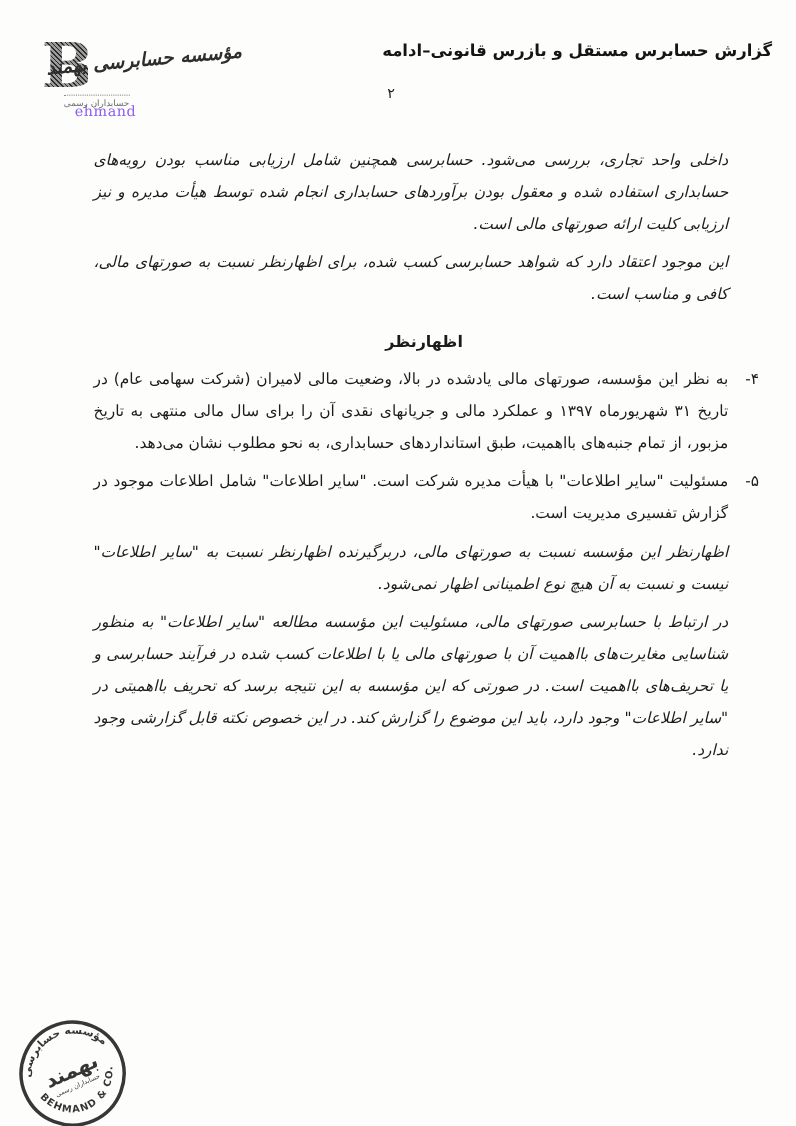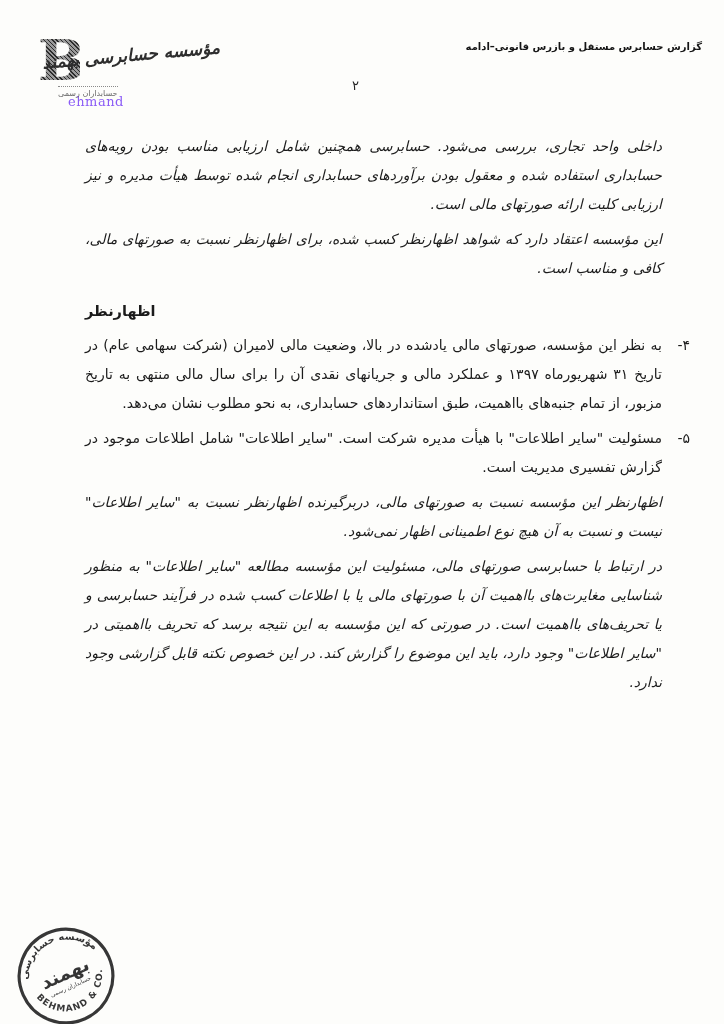--- a/index.html
+++ b/index.html
@@ -45,40 +45,40 @@
     direction: rtl;
     font-style: italic; font-weight: 700;
     font-size: 17px; line-height: 20px;
     color: #2e2e2e;
     transform: rotate(-5deg);
     white-space: nowrap;
   }
   .header-right {
     position: absolute; top: 36px; right: 22px;
     direction: rtl; text-align: center;
-    font-size: 10px; font-weight: bold; line-height: 21px;
+    font-size: 15px; font-weight: bold; line-height: 21px;
     color: #151515;
   }
   .page-number {
     position: absolute; top: 78px; left: 352px;
     font-size: 13px; color: #222;
   }
 
   
   .main {
     position: absolute; top: 132px; right: 34px; left: 85px;
     direction: rtl;
     font-size: 14px; line-height: 29px;
     text-align: justify;
   }
   .main p { margin-bottom: 6px; }
   .indent { margin-right: 28px; font-style: italic; }
   h2.sec-heading {
     font-size: 14.5px; font-weight: bold;
-    margin: 14px 4px 5px 0; text-align: left;
+    margin: 14px 4px 5px 0; text-align: center;
   }
   .item { display: flex; margin-bottom: 6px; }
   .item .marker { flex: 0 0 28px; font-weight: normal; }
   .item .item-text { flex: 1; margin-bottom: 0; }
 
   
   .stamp {
     position: absolute; top: 922px; left: 12px;
     width: 108px; height: 108px;
     transform: rotate(-24deg);
@@ -105,21 +105,21 @@
 
   <div class="header-right">
     <div>گزارش حسابرس مستقل و بازرس قانونی–ادامه</div>
   </div>
 
   <div class="page-number">۲</div>
 
   <main class="main">
 
     <p class="indent">داخلی واحد تجاری، بررسی می‌شود. حسابرسی همچنین شامل ارزیابی مناسب بودن رویه‌های حسابداری استفاده شده و معقول بودن برآوردهای حسابداری انجام شده توسط هیأت مدیره و نیز ارزیابی کلیت ارائه صورتهای مالی است.</p>
-    <p class="indent">این مؤسسه اعتقاد دارد که شواهد اظهارنظر کسب شده، برای اظهارنظر نسبت به صورتهای مالی، کافی و مناسب است.</p>
+    <p class="indent">این موجود اعتقاد دارد که شواهد حسابرسی کسب شده، برای اظهارنظر نسبت به صورتهای مالی، کافی و مناسب است.</p>
 
     <h2 class="sec-heading">اظهارنظر</h2>
 
     <div class="item">
       <span class="marker">۴-</span>
       <p class="item-text">به نظر این مؤسسه، صورتهای مالی یادشده در بالا، وضعیت مالی لامیران (شرکت سهامی عام) در تاریخ ۳۱ شهریورماه ۱۳۹۷ و عملکرد مالی و جریانهای نقدی آن را برای سال مالی منتهی به تاریخ مزبور، از تمام جنبه‌های بااهمیت، طبق استانداردهای حسابداری، به نحو مطلوب نشان می‌دهد.</p>
     </div>
 
 
     <div class="item">

